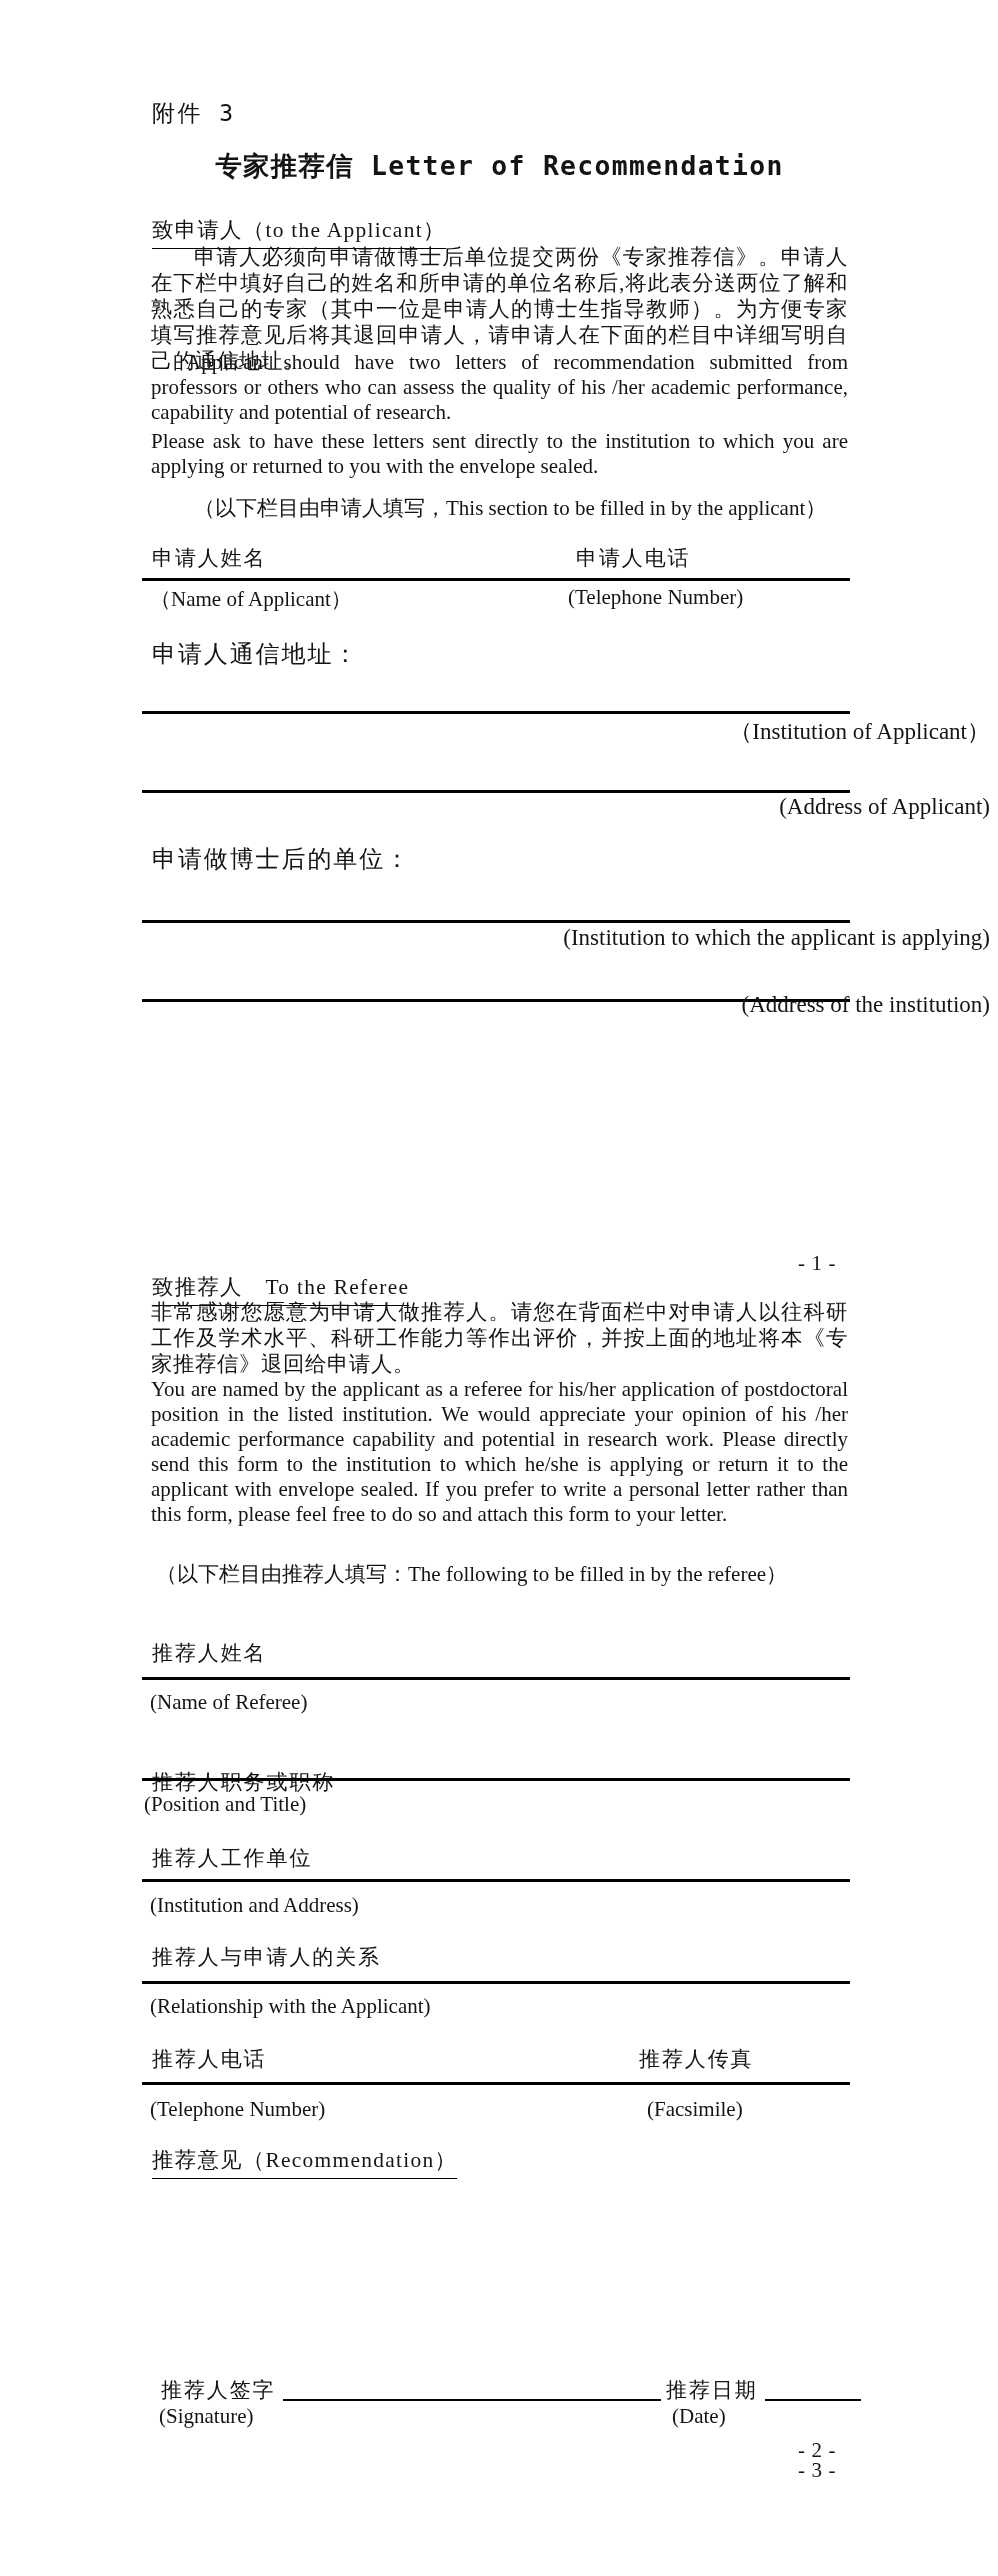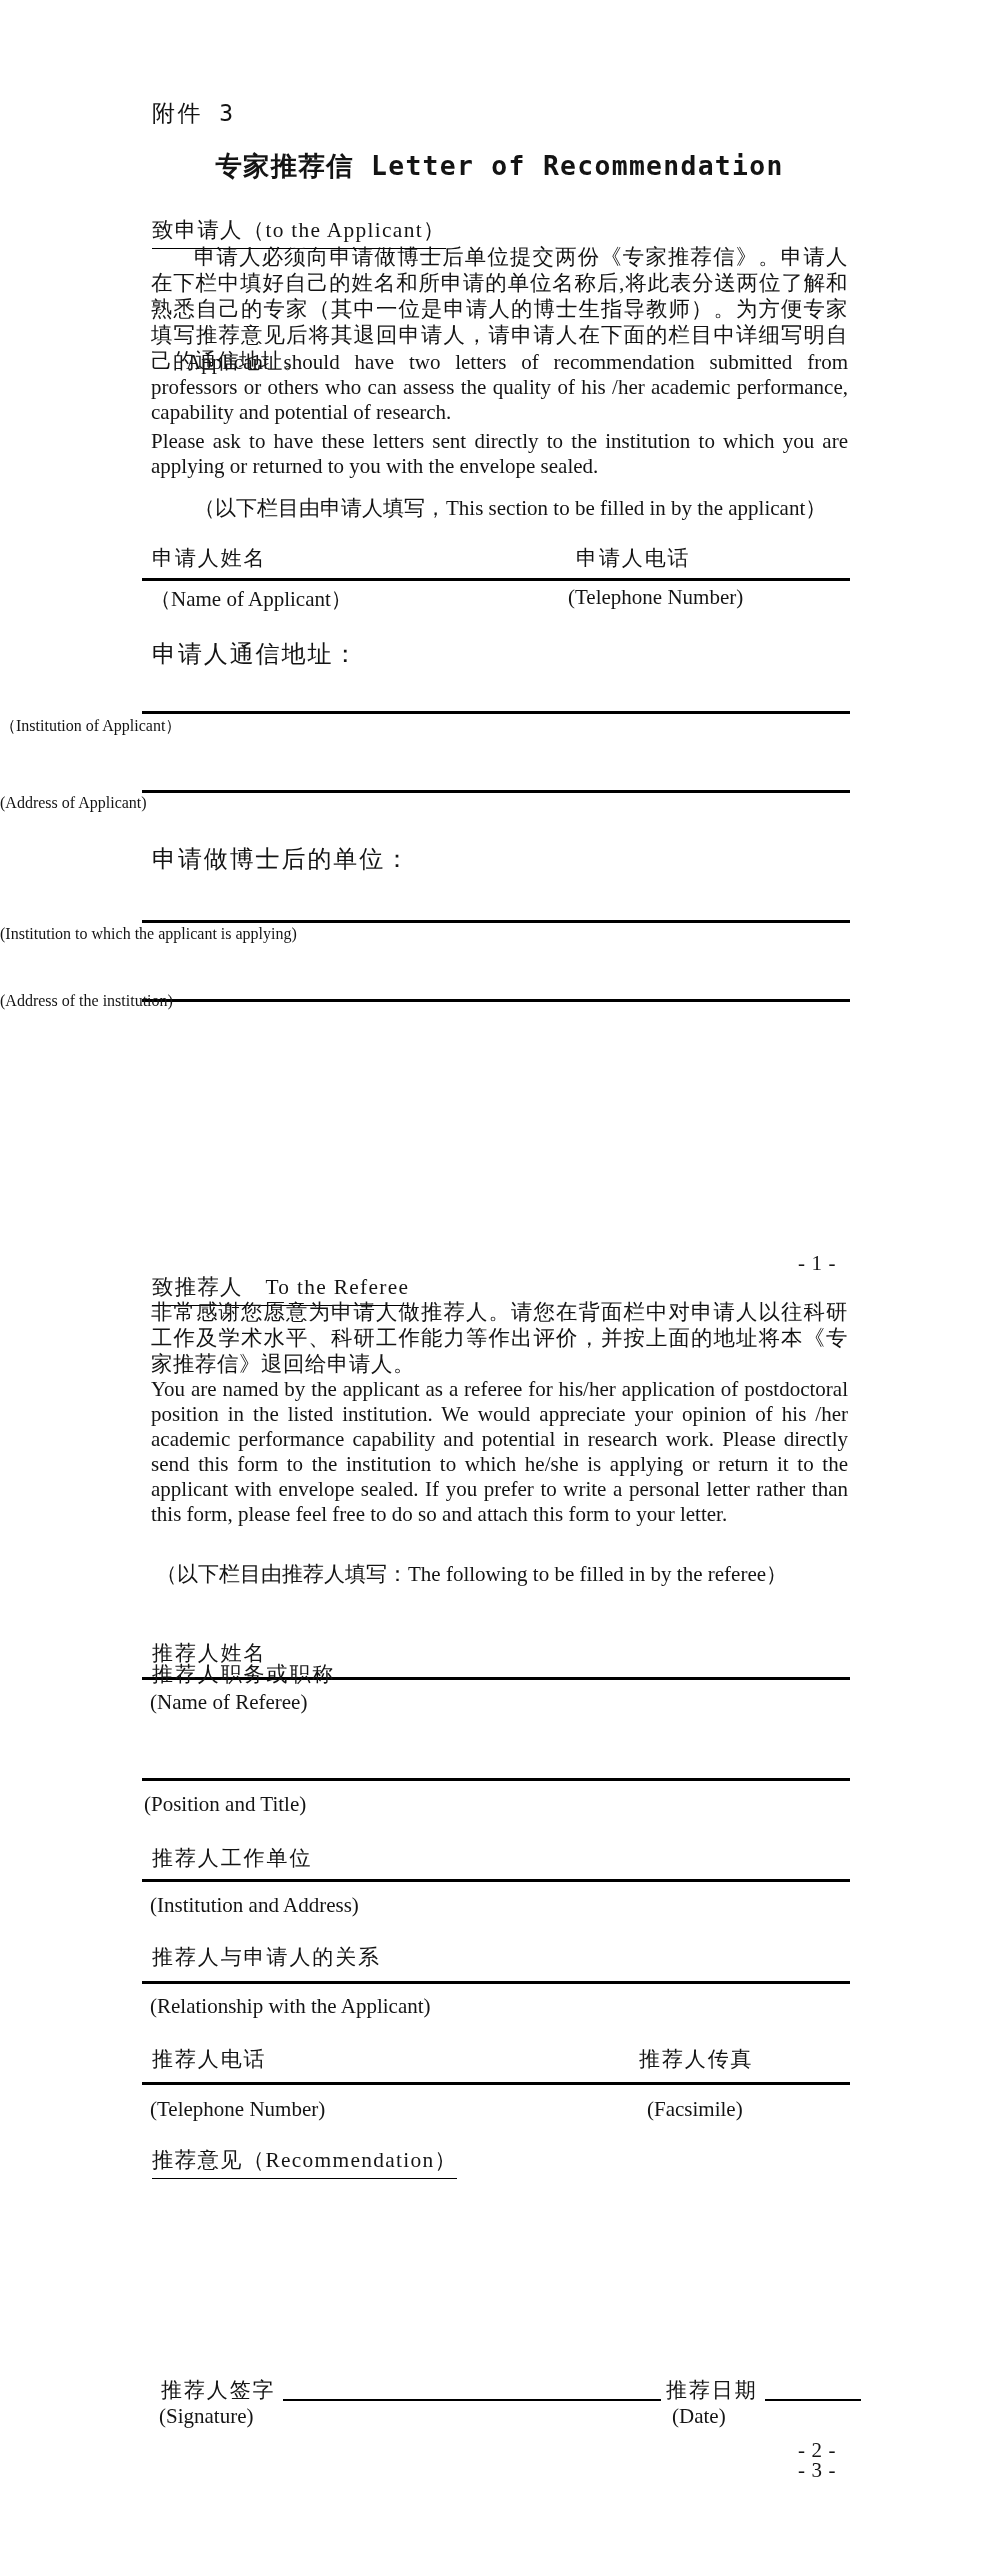--- a/index.html
+++ b/index.html
@@ -11,21 +11,21 @@
     color:#141414;
     font-family:"Liberation Serif", serif;
     overflow:hidden;
   }
   .abs{position:absolute;}
   
   .zh-label{font-size:21px;letter-spacing:1.9px;white-space:nowrap;}
   .zh-label-colon{font-size:24px;letter-spacing:1.9px;white-space:nowrap;}
   
   .sub{font-size:21px;font-family:"Liberation Serif", serif;white-space:nowrap;}
-  .sub-center{width:990px;left:0;text-align:left;font-size:16px;white-space:nowrap;}
+  .sub-center{width:990px;left:0;text-align:right;font-size:23px;white-space:nowrap;}
   
   .para{width:697px;text-align:justify;}
   .zh-para{font-size:21.4px;line-height:26px;letter-spacing:0.6px;}
   .en-para{font-size:21px;line-height:25px;font-family:"Liberation Serif", serif;}
   .indent-zh{text-indent:43px;}
   .indent-en{text-indent:35px;}
   
   .attachment{font-size:23px;font-family:"DejaVu Sans Mono", monospace;letter-spacing:2.5px;}
   .doc-title{
     left:0;width:999px;text-align:center;
@@ -99,21 +99,21 @@
   <div class="abs para zh-para" style="left:151px;top:1299px;">非常感谢您愿意为申请人做推荐人。请您在背面栏中对申请人以往科研工作及学术水平、科研工作能力等作出评价，并按上面的地址将本《专家推荐信》退回给申请人。</div>
 
   <div class="abs para en-para" style="left:151px;top:1377px;">You are named by the applicant as a referee for his/her application of postdoctoral position in the listed institution. We would appreciate your opinion of his /her academic performance capability and potential in research work. Please directly send this form to the institution to which he/she is applying or return it to the applicant with envelope sealed. If you prefer to write a personal letter rather than this form, please feel free to do so and attach this form to your letter.</div>
 
   <div class="abs mixed-note" style="left:156px;top:1560px;">（以下栏目由推荐人填写：The following to be filled in by the referee）</div>
 
   <div class="abs zh-label" style="left:152px;top:1639px;">推荐人姓名</div>
   <div class="rule" style="top:1677px;"></div>
   <div class="abs sub" style="left:150px;top:1690px;">(Name of Referee)</div>
 
-  <div class="abs zh-label" style="left:152px;top:1660px;">推荐人职务或职称</div>
+  <div class="abs zh-label" style="left:152px;top:1768px;">推荐人职务或职称</div>
   <div class="rule" style="top:1778px;"></div>
   <div class="abs sub" style="left:144px;top:1792px;">(Position and Title)</div>
 
   <div class="abs zh-label" style="left:152px;top:1844px;">推荐人工作单位</div>
   <div class="rule" style="top:1879px;"></div>
   <div class="abs sub" style="left:150px;top:1893px;">(Institution and Address)</div>
 
   <div class="abs zh-label" style="left:152px;top:1943px;">推荐人与申请人的关系</div>
   <div class="rule" style="top:1981px;"></div>
   <div class="abs sub" style="left:150px;top:1994px;">(Relationship with the Applicant)</div>

